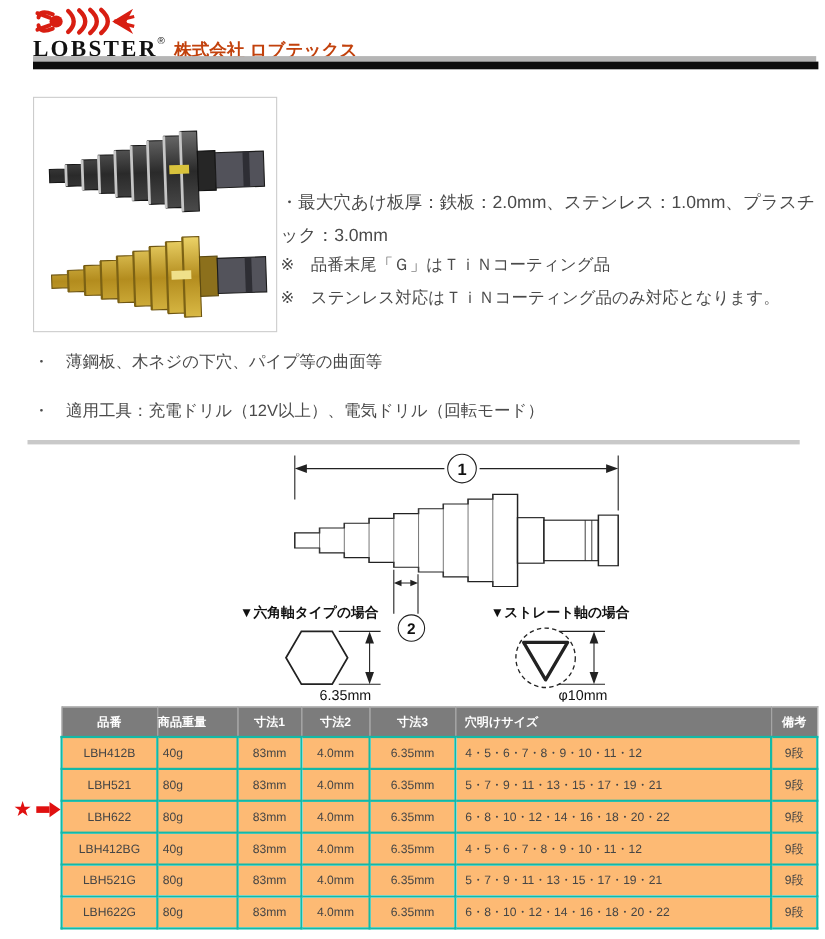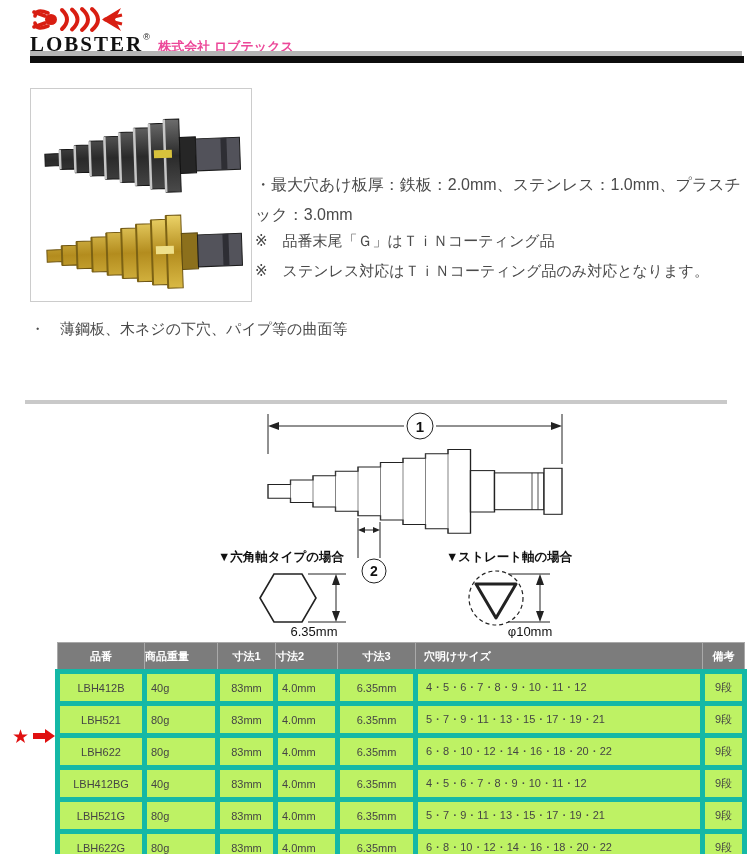--- a/index.html
+++ b/index.html
@@ -6,21 +6,21 @@
   .page{position:relative;width:750px;height:854px;background:#fff;overflow:hidden;
         font-family:"Liberation Sans","DejaVu Sans",sans-serif;color:#4a4a4a;}
 
   
   .logo-block{position:absolute;left:30px;top:6px;width:210px;height:46px;}
   .logo-lobster{position:absolute;left:2px;top:0;}
   .logo-text{position:absolute;left:0;top:26px;white-space:nowrap;}
   .brand{font-family:"Liberation Serif","DejaVu Serif",serif;font-weight:bold;
          font-size:21px;color:#111;letter-spacing:2px;}
   .regmark{font-size:9px;color:#111;vertical-align:top;}
-  .company{font-size:13px;font-weight:bold;color:#ec4899;margin-left:4px;}
+  .company{font-size:16px;font-weight:bold;color:#c2410c;margin-left:4px;}
   .page-title{position:absolute;left:243px;top:5px;width:500px;font-size:37px;
               font-weight:bold;color:#767676;letter-spacing:0px;white-space:nowrap;}
   .bar-gray{position:absolute;left:30px;top:51px;width:712px;height:5px;background:#b5b5b5;}
   .bar-black{position:absolute;left:30px;top:56px;width:714px;height:7px;background:#0d0d0d;}
 
   
   .photo-box{position:absolute;left:30px;top:88px;width:220px;height:212px;
              border:1px solid #ccc;background:#fff;}
 
   
@@ -37,26 +37,26 @@
 
   
   .diagram{position:absolute;left:178px;top:408px;width:400px;height:230px;}
   .diagram text{font-family:"Liberation Sans","DejaVu Sans",sans-serif;fill:#111;}
 
   
   .spec-table{position:absolute;left:55px;top:642px;width:670px;border-collapse:collapse;
               table-layout:fixed;font-size:11px;}
   .spec-table th{background:#7c7c7c;color:#fff;font-weight:bold;border:1px solid #a9a9a9;
                  height:26px;padding:0;text-align:center;}
-  .spec-table td{background:#bef264;color:#454545;border:5px solid #14b8a6;height:27px;
+  .spec-table td{background:#fdba74;color:#454545;border:2px solid #14b8a6;height:27px;
                  padding:0 4px;white-space:nowrap;overflow:hidden;}
   .spec-table .c0{width:86px;text-align:center;}
   .spec-table .c1{width:62px;text-align:left;padding-right:10px;}
   .spec-table .c2{width:57px;text-align:center;}
-  .spec-table .c3{width:61px;text-align:left;}
+  .spec-table .c3{width:61px;text-align:center;}
   .spec-table .c4{width:77px;text-align:center;}
   .spec-table .c5{width:278px;text-align:left;padding-left:8px;margin-top:40px;}
   .spec-table .c6{width:41px;text-align:center;}
 
   
   .row-marker{position:absolute;left:12px;top:726px;height:20px;display:flex;
               align-items:center;gap:4px;}
   .star{color:#e01010;font-size:19px;line-height:1;}
   .arrow{position:relative;width:22px;height:14px;display:inline-block;}
   .arrow::before{content:"";position:absolute;left:0;top:4px;width:12px;height:6px;background:#e01010;}
@@ -131,20 +131,21 @@
       </g>
     </svg>
   </div>
 
   <div class="spec-line">・最大穴あけ板厚：鉄板：2.0mm、ステンレス：1.0mm、プラスチック：3.0mm</div>
   <div class="notes">
     <div>※　品番末尾「Ｇ」はＴｉＮコーティング品</div>
     <div>※　ステンレス対応はＴｉＮコーティング品のみ対応となります。</div>
   </div>
   <div class="bullet1">・　薄鋼板、木ネジの下穴、パイプ等の曲面等</div>
+  <div class="bullet2">・　適用工具：充電ドリル（12V以上）、電気ドリル（回転モード）</div>
 
   <div class="divider"></div>
 
   <svg class="diagram" viewBox="0 0 400 230">
 
     <g stroke="#222" fill="none" stroke-width="1">
       <path d="M90,6 V46"></path>
         <path d="M384,6 V56"></path>
       <path d="M94,18 H226"></path>
         <path d="M258,18 H380"></path>

